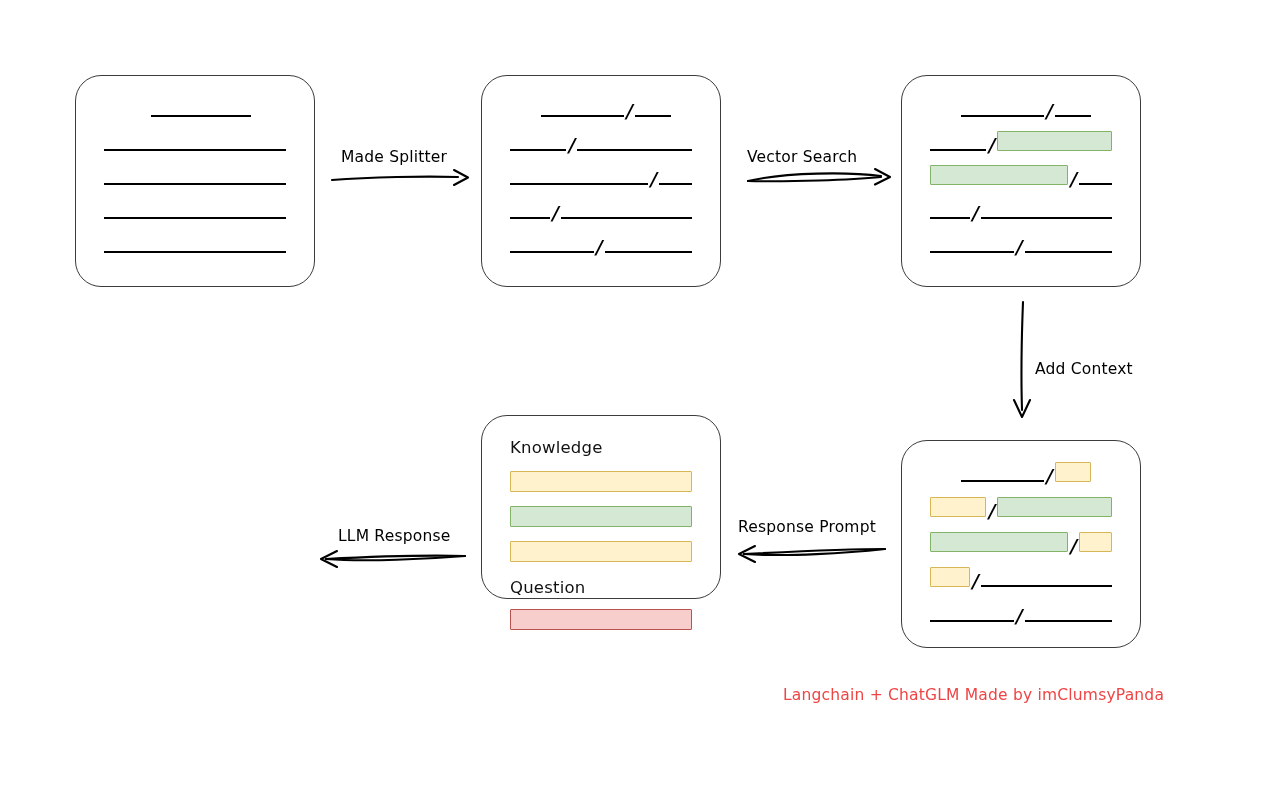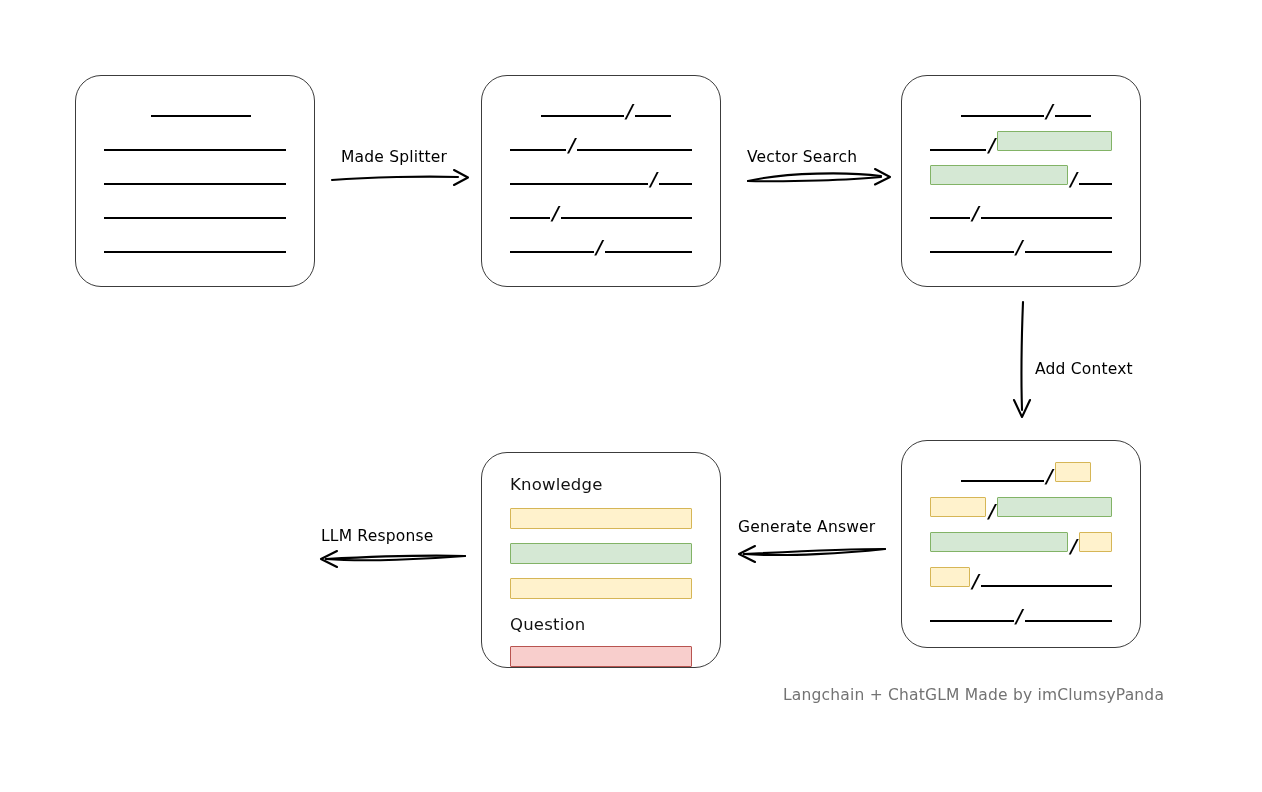--- a/index.html
+++ b/index.html
@@ -114,21 +114,21 @@
   }
   .arrow-svg {
     position: absolute;
     overflow: visible;
   }
 
   .footer-note {
     position: absolute;
     font-family: "DejaVu Sans", sans-serif;
     font-size: 15.5px;
-    color: #737373;
+    color: #ef4444;
     white-space: nowrap;
     letter-spacing: 0.2px;
   }
 </style>
 </head>
 <body>
 
 <div id="canvas">
 
   <div class="card" style="left:75px; top:75px; width:240px; height:212px;">
@@ -230,43 +230,43 @@
     </div>
   </div>
 
   <div class="arrow-label" style="left:1035px; top:360px;">Add Context</div>
   <svg class="arrow-svg" style="left:1008px; top:300px;" width="30" height="120" viewBox="0 0 30 120">
     <path d="M15,2 C13.5,40 13,78 14,110" fill="none" stroke="#000" stroke-width="2.1" stroke-linecap="round"></path>
     <path d="M6,100 L14,117 L22,100" fill="none" stroke="#000" stroke-width="2.1" stroke-linejoin="round" stroke-linecap="round"></path>
   </svg>
 
 
-  <div class="arrow-label" style="left:321px; top:527px;">LLM Response</div>
+  <div class="arrow-label" style="left:338px; top:527px;">LLM Response</div>
   <svg class="arrow-svg" style="left:318px; top:546px;" width="150" height="26" viewBox="0 0 150 26">
     <path d="M147,10 C110,13 48,16 8,13" fill="none" stroke="#000" stroke-width="2.1" stroke-linecap="round"></path>
     <path d="M147,10 C108,9 46,11 8,13" fill="none" stroke="#000" stroke-width="2.1" stroke-linecap="round"></path>
     <path d="M19,5 L3,13 L19,21" fill="none" stroke="#000" stroke-width="2.1" stroke-linejoin="round" stroke-linecap="round"></path>
   </svg>
 
-  <div class="card" style="left:481px; top:452px; width:240px; height:216px;text-decoration:underline;">
+  <div class="card" style="left:481px; top:415px; width:240px; height:184px;text-decoration:underline;">
     <div class="card-inner" style="padding:24px 28px 20px 28px;">
       <div class="card-title">Knowledge</div>
       <div style="margin-top:14px; display:flex; flex-direction:column; gap:14px;">
           <div class="bar yellow"></div>
           <div class="bar green"></div>
           <div class="bar yellow"></div>
         </div>
       <div class="card-title" style="margin-top:18px;">Question</div>
       <div style="margin-top:13px; display:flex; flex-direction:column; gap:14px;">
           <div class="bar red"></div>
         </div>
     </div>
   </div>
 
-  <div class="arrow-label" style="left:738px; top:518px;">Generate Answer</div>
+  <div class="arrow-label" style="left:738px; top:518px;">Response Prompt</div>
   <svg class="arrow-svg" style="left:736px; top:541px;" width="152" height="26" viewBox="0 0 152 26">
     <path d="M149,8 C112,12 50,16 8,13" fill="none" stroke="#000" stroke-width="2.1" stroke-linecap="round"></path>
     <path d="M149,8 C110,8 48,11 8,13" fill="none" stroke="#000" stroke-width="2.1" stroke-linecap="round"></path>
     <path d="M19,5 L3,13 L19,21" fill="none" stroke="#000" stroke-width="2.1" stroke-linejoin="round" stroke-linecap="round"></path>
   </svg>
 
   <div class="card" style="left:901px; top:440px; width:240px; height:208px;">
     <div class="card-inner">
       <div class="lines">
           <div class="line-row" style="top: 14px; padding-left: 17%;">

